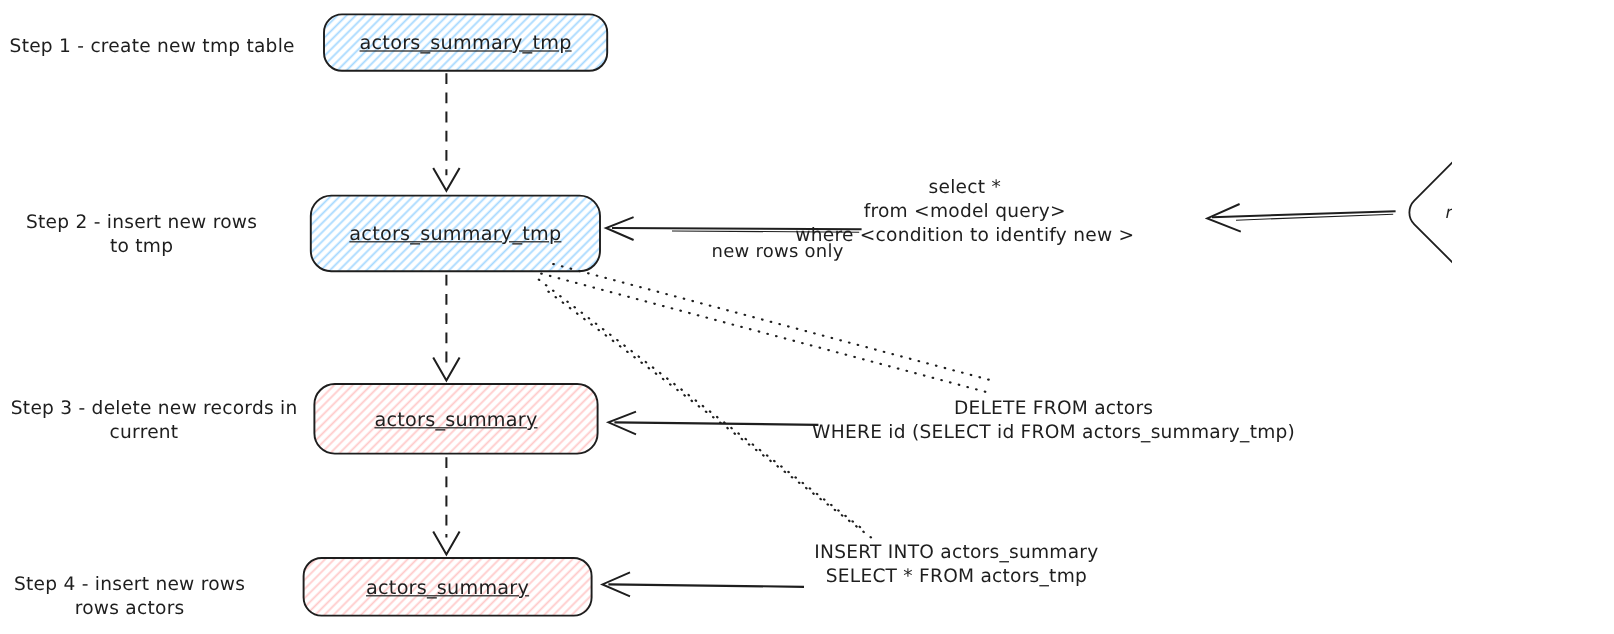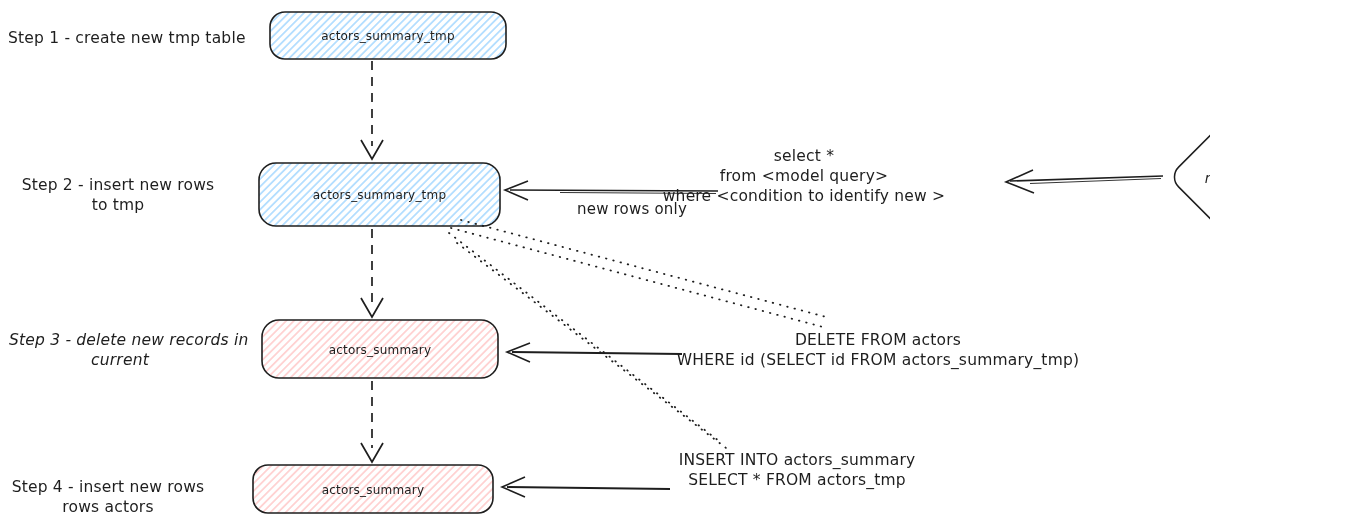--- a/index.html
+++ b/index.html
@@ -23,21 +23,21 @@
   }
   .txt {
     position: absolute;
     color: #1e1e1e;
     text-align: center;
     line-height: 20px;
     white-space: pre;
     letter-spacing: 0.2px;
   }
   .step-label   { font-size: 15.5px; }
-  .box-label    { font-size: 12px; }
+  .box-label    { font-size: 16px; text-decoration: underline; }
   .sql-label    { font-size: 15.5px; }
   .small-label  { font-size: 15px; }
   .diamond-label{ font-size: 14px; font-style: italic; }
 </style>
 </head>
 <body>
 
 <div id="canvas">
 
   <svg id="shapes" viewBox="0 0 1345 528" xmlns="http://www.w3.org/2000/svg">
@@ -102,36 +102,36 @@
     </g>
   </svg>
 
   <div class="txt step-label" style="left:8px; top:28px; width:236px;">Step 1 - create new tmp table</div>
 
   <div style="position:absolute; left:18px; top:175px; width:200px;">
     <div class="txt step-label" style="position:static;">Step 2 - insert new rows</div>
     <div class="txt step-label" style="position:static;">to tmp</div>
   </div>
 
-  <div style="position:absolute; left:9px; top:330px; width:222px;font-style:italic;">
+  <div style="position:absolute; left:9px; top:330px; width:222px;">
     <div class="txt step-label" style="position:static;">Step 3 - delete new records in</div>
     <div class="txt step-label" style="position:static;">current</div>
   </div>
 
   <div style="position:absolute; left:8px; top:477px; width:200px;">
     <div class="txt step-label" style="position:static;">Step 4 - insert new rows</div>
     <div class="txt step-label" style="position:static;">rows actors</div>
   </div>
 
   <div class="txt box-label" style="left:270px; top:26px;  width:236px;">actors_summary_tmp</div>
   <div class="txt box-label" style="left:259px; top:185px; width:241px;">actors_summary_tmp</div>
   <div class="txt box-label" style="left:262px; top:340px; width:236px;">actors_summary</div>
   <div class="txt box-label" style="left:253px; top:480px; width:240px;">actors_summary</div>
 
-  <div class="txt small-label" style="left:552px; top:199px; width:160px;">new rows only</div>
+  <div class="txt small-label" style="left:568px; top:199px; width:160px;">new rows only</div>
 
   <div style="position:absolute; left:654px; top:146px; width:300px;">
     <div class="txt sql-label" style="position:static;">select *</div>
     <div class="txt sql-label" style="position:static;">from &lt;model query&gt;</div>
     <div class="txt sql-label" style="position:static;">where &lt;condition to identify new &gt;</div>
   </div>
 
   <div style="position:absolute; left:668px; top:330px; width:420px;">
     <div class="txt sql-label" style="position:static;">DELETE FROM actors</div>
     <div class="txt sql-label" style="position:static;">WHERE id (SELECT id FROM actors_summary_tmp)</div>

